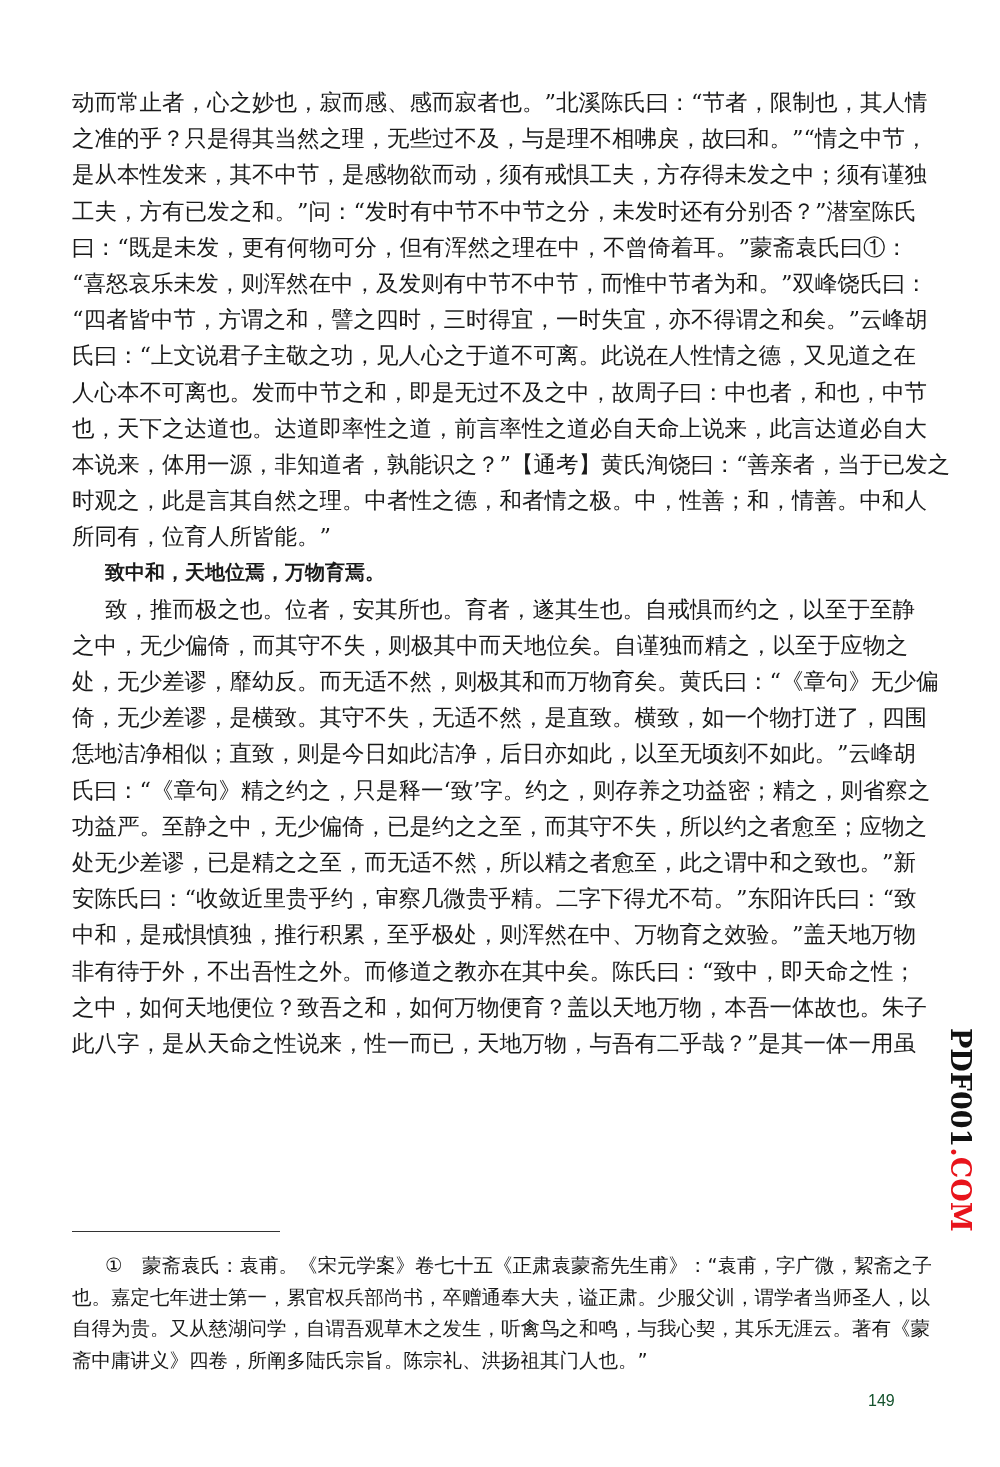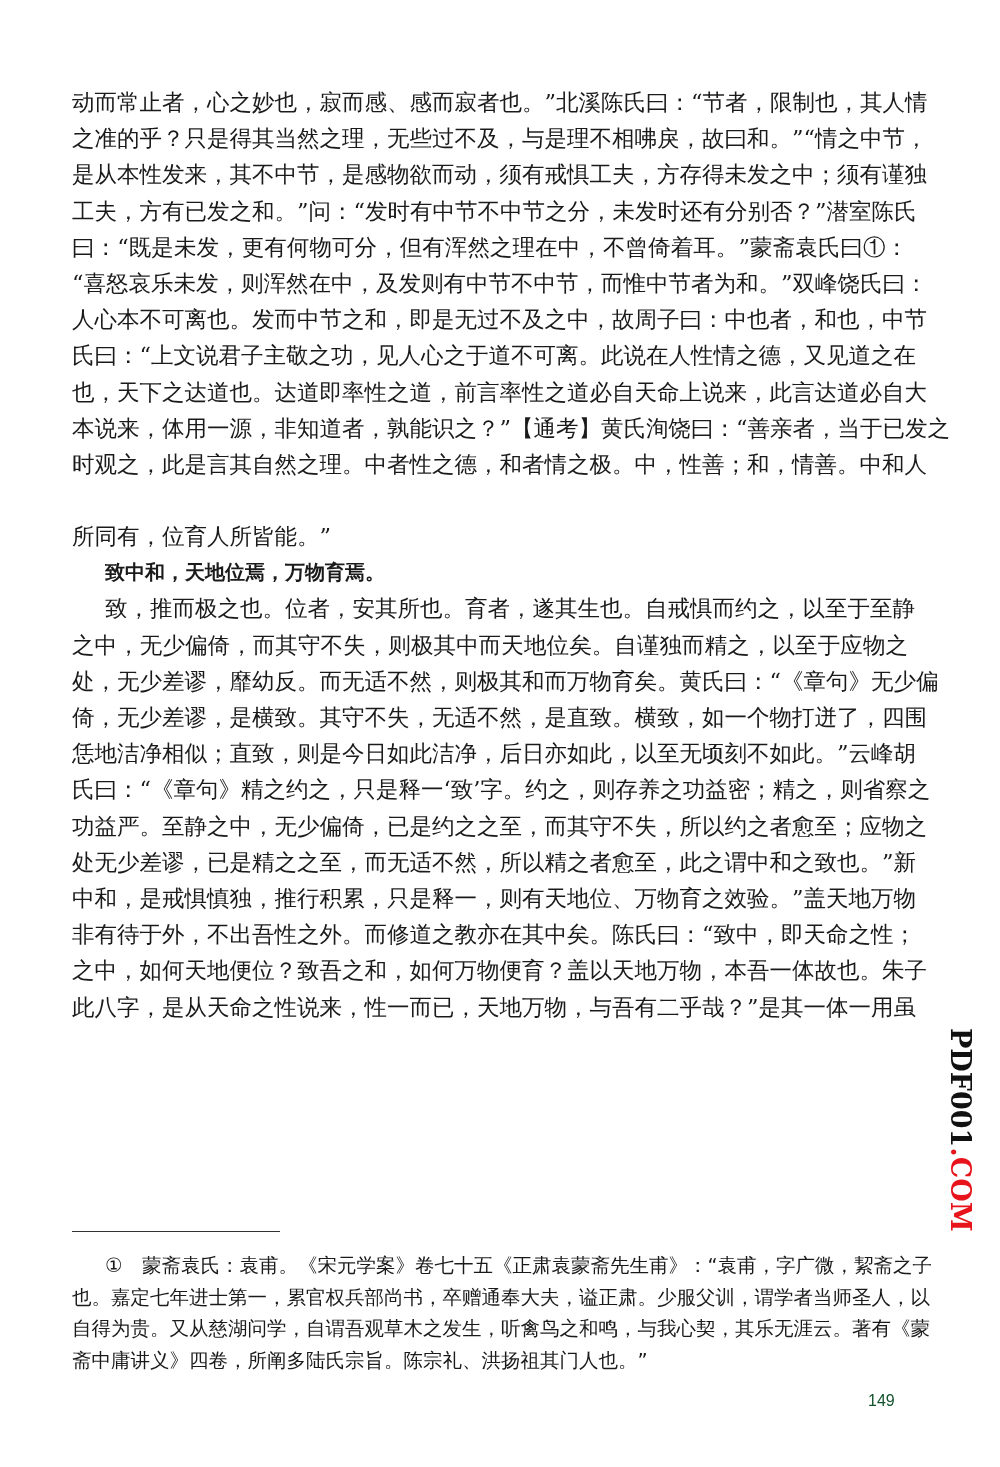--- a/index.html
+++ b/index.html
@@ -6,21 +6,21 @@
     body {
       width: 1000px; height: 1467px; background: #ffffff; position: relative; overflow: hidden;
       font-family: "DejaVu Serif", "Liberation Serif", serif; color: #1a1a1a;
     }
     .page { position: absolute; left: 0; top: 0; width: 1000px; height: 1237px; }
     .body-text { position: absolute; left: 72px; top: 84px; width: 836px; }
     .line {
       height: 36.2px; line-height: 36.2px; font-size: 22.5px; white-space: nowrap;
       text-align: justify; text-align-last: justify; overflow: visible;
     }
-    .line.last { text-align-last: left; margin-top: 36px; }
+    .line.last { text-align-last: left; }
     .line.heading { font-family: "DejaVu Sans", "Liberation Sans", sans-serif; font-weight: bold; padding-left: 33px; text-align-last: left; font-size: 20px; }
     .line.indent { padding-left: 33px; }
     .rule { position: absolute; left: 72px; top: 1231px; width: 208px; height: 0; border-top: 1.3px solid #333; }
     .footnote { position: absolute; left: 72px; top: 1250px; width: 836px; }
     .fn-line {
       height: 31.6px; line-height: 31.6px; font-size: 19.5px; white-space: nowrap;
       text-align: justify; text-align-last: justify; font-family: "DejaVu Sans", "Liberation Sans", sans-serif;
     }
     .fn-line.indent { padding-left: 33px; }
     .fn-line.last { text-align-last: left; }
@@ -37,38 +37,40 @@
 
 <div class="page">
 
   <div class="body-text">
     <div class="line">动而常止者，心之妙也，寂而感、感而寂者也。”北溪陈氏曰：“节者，限制也，其人情</div>
     <div class="line">之准的乎？只是得其当然之理，无些过不及，与是理不相咈戾，故曰和。”“情之中节，</div>
     <div class="line">是从本性发来，其不中节，是感物欲而动，须有戒惧工夫，方存得未发之中；须有谨独</div>
     <div class="line">工夫，方有已发之和。”问：“发时有中节不中节之分，未发时还有分别否？”潜室陈氏</div>
     <div class="line">曰：“既是未发，更有何物可分，但有浑然之理在中，不曾倚着耳。”蒙斋袁氏曰①：</div>
     <div class="line">“喜怒哀乐未发，则浑然在中，及发则有中节不中节，而惟中节者为和。”双峰饶氏曰：</div>
+    <div class="line">“四者皆中节，方谓之和，譬之四时，三时得宜，一时失宜，亦不得谓之和矣。”云峰胡</div>
+    <div class="line">氏曰：“上文说君子主敬之功，见人心之于道不可离。此说在人性情之德，又见道之在</div>
     <div class="line">人心本不可离也。发而中节之和，即是无过不及之中，故周子曰：中也者，和也，中节</div>
-    <div class="line">氏曰：“上文说君子主敬之功，见人心之于道不可离。此说在人性情之德，又见道之在</div>
     <div class="line">也，天下之达道也。达道即率性之道，前言率性之道必自天命上说来，此言达道必自大</div>
     <div class="line">本说来，体用一源，非知道者，孰能识之？”【通考】黄氏洵饶曰：“善亲者，当于已发之</div>
     <div class="line">时观之，此是言其自然之理。中者性之德，和者情之极。中，性善；和，情善。中和人</div>
     <div class="line last">所同有，位育人所皆能。”</div>
 
     <div class="line heading">致中和，天地位焉，万物育焉。</div>
 
     <div class="line indent">致，推而极之也。位者，安其所也。育者，遂其生也。自戒惧而约之，以至于至静</div>
     <div class="line">之中，无少偏倚，而其守不失，则极其中而天地位矣。自谨独而精之，以至于应物之</div>
     <div class="line">处，无少差谬，靡幼反。而无适不然，则极其和而万物育矣。黄氏曰：“《章句》无少偏</div>
     <div class="line">倚，无少差谬，是横致。其守不失，无适不然，是直致。横致，如一个物打迸了，四围</div>
     <div class="line">恁地洁净相似；直致，则是今日如此洁净，后日亦如此，以至无顷刻不如此。”云峰胡</div>
     <div class="line">氏曰：“《章句》精之约之，只是释一‘致’字。约之，则存养之功益密；精之，则省察之</div>
     <div class="line">功益严。至静之中，无少偏倚，已是约之之至，而其守不失，所以约之者愈至；应物之</div>
     <div class="line">处无少差谬，已是精之之至，而无适不然，所以精之者愈至，此之谓中和之致也。”新</div>
-    <div class="line">中和，是戒惧慎独，推行积累，只是释一，则有天地位、万物育之效验。”盖天地万物</div>
+    <div class="line">安陈氏曰：“收敛近里贵乎约，审察几微贵乎精。二字下得尤不苟。”东阳许氏曰：“致</div>
+    <div class="line">中和，是戒惧慎独，推行积累，至乎极处，则浑然在中、万物育之效验。”盖天地万物</div>
     <div class="line">非有待于外，不出吾性之外。而修道之教亦在其中矣。陈氏曰：“致中，即天命之性；</div>
     <div class="line">之中，如何天地便位？致吾之和，如何万物便育？盖以天地万物，本吾一体故也。朱子</div>
     <div class="line">此八字，是从天命之性说来，性一而已，天地万物，与吾有二乎哉？”是其一体一用虽</div>
   </div>
 
   <div class="rule"></div>
 
   <div class="footnote">
     <div class="fn-line indent">①　蒙斋袁氏：袁甫。《宋元学案》卷七十五《正肃袁蒙斋先生甫》：“袁甫，字广微，絜斋之子</div>
     <div class="fn-line">也。嘉定七年进士第一，累官权兵部尚书，卒赠通奉大夫，谥正肃。少服父训，谓学者当师圣人，以</div>

